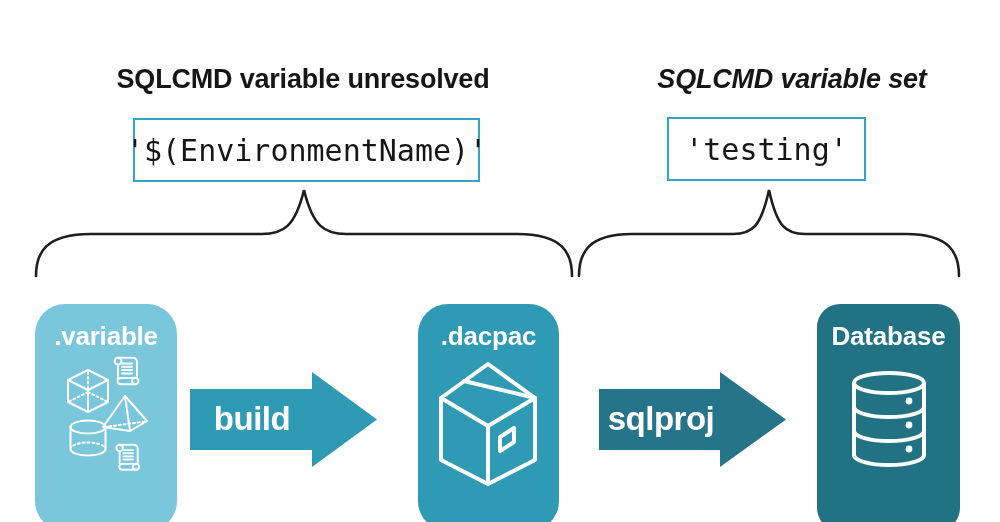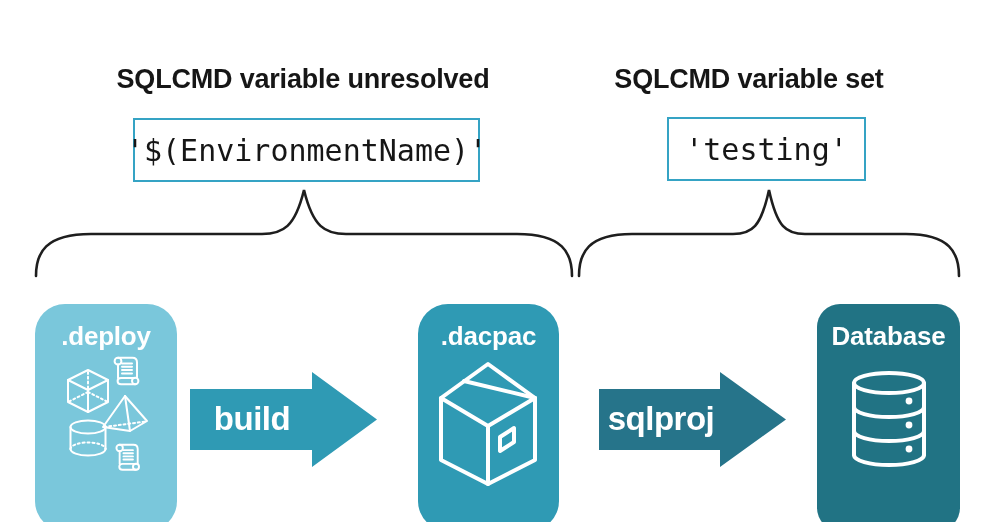--- a/index.html
+++ b/index.html
@@ -5,21 +5,21 @@
   html,body{margin:0;padding:0;background:#ffffff;}
   .canvas{
     position:relative;width:1000px;height:522px;background:#ffffff;
     font-family:"Liberation Sans",sans-serif;overflow:hidden;margin-top:39px;
   }
   .heading{
     position:absolute;top:24px;font-weight:bold;font-size:27px;line-height:33px;
     color:var(--text-dark);text-align:center;letter-spacing:-0.2px;
   }
   .heading-left{left:103px;width:400px;}
-  .heading-right{left:549px;width:400px;}
+  .heading-right{left:592px;width:400px;font-style:italic;}
   .codebox{
     position:absolute;border:2.4px solid var(--code-border);box-sizing:border-box;
     display:flex;align-items:center;justify-content:center;background:#ffffff;
     font-family:"DejaVu Sans Mono","Liberation Mono",monospace;font-size:30px;color:var(--text-dark);
   }
   .codebox-left{left:133px;top:79px;width:347px;height:64px;}
   .codebox-right{left:667px;top:78px;width:199px;height:64px;}
   .brace{position:absolute;top:148px;height:92px;}
   .brace-left{left:33px;width:542px;}
   .brace-right{left:576px;width:386px;}
@@ -64,21 +64,21 @@
   </div>
 
   <svg class="brace brace-left" viewBox="0 0 542 92" xmlns="http://www.w3.org/2000/svg">
     <path d="M3,89 C3,66 12,47 58,47 L229,47 C250,47 262,40 271,3 C280,40 292,47 313,47 L484,47 C530,47 539,66 539,89"></path>
   </svg>
   <svg class="brace brace-right" viewBox="0 0 386 92" xmlns="http://www.w3.org/2000/svg">
     <path d="M3,89 C3,66 12,47 56,47 L157,47 C176,47 185,40 193,3 C201,40 210,47 229,47 L330,47 C374,47 383,66 383,89"></path>
   </svg>
 
   <div class="stage stage-sqlproj">
-    <div class="stage-label">.deploy</div>
+    <div class="stage-label">.variable</div>
     <svg class="icn" style="left:30px;top:52px;" width="88" height="118" viewBox="0 0 88 118" xmlns="http://www.w3.org/2000/svg">
 
       <g transform="translate(46,0)">
         <circle cx="7" cy="5.2" r="3.4"></circle>
         <path d="M7,1.8 H21.5 C24.4,1.8 26,3.6 26,6.4 V21.5"></path>
         <path d="M7,8.6 V22"></path>
         <circle cx="24.2" cy="25" r="3.2"></circle>
         <path d="M24.2,28.2 H10 C7.6,28.2 6.6,26.8 6.6,25 C6.6,23.3 7.8,22 10,22 H23.5"></path>
         <path d="M11,7.5 H21 M11,10.8 H21 M11,14.1 H21 M11,17.4 H21" stroke-width="1.7"></path>
       </g>

